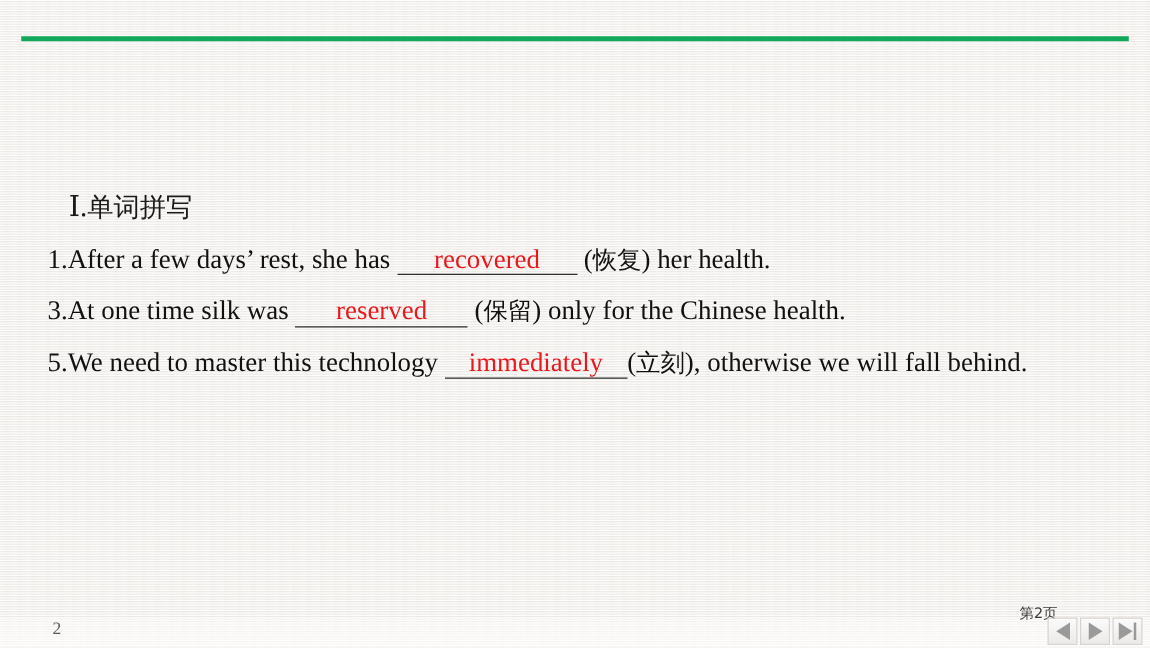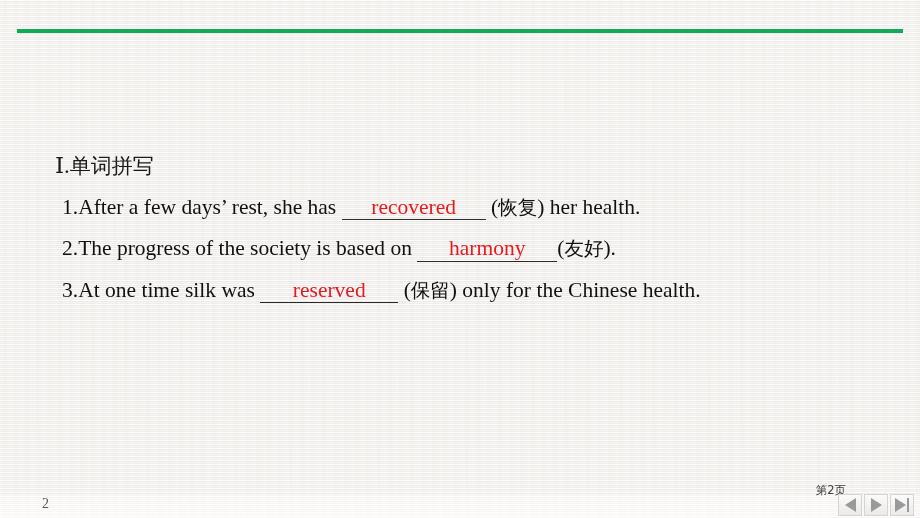--- a/index.html
+++ b/index.html
@@ -100,21 +100,20 @@
     font-size: 21px;
   }
 
   .q-line {
     font-size: 21.5px;
     color: #111111;
     line-height: 1.0;
     margin-bottom: 18px;
     white-space: nowrap;
     position: relative;
-    margin-left: 24px;
   }
 
   .q-line .num,
   .q-line .txt {
     font-family: "Liberation Serif", "DejaVu Serif", serif;
   }
 
   .blank {
     display: inline-block;
     position: relative;
@@ -213,34 +212,34 @@
       <span class="roman">Ⅰ</span><span class="roman">.</span><span class="cjk">单词拼写</span>
     </div>
 
     <div class="q-line">
       <span class="num">1.</span><span class="txt">After a few days’ rest, she has</span>
       <span class="blank" style="min-width: 132px;">recovered</span>
       <span class="paren">(</span><span class="cn">恢复</span><span class="paren">)</span>
       <span class="txt">her health.</span>
     </div>
 
-    <div class="q-line">
-      <span class="num">2.</span><span class="txt">The progress of the society is based on</span>
-      <span class="blank" style="min-width: 128px;">harmony</span><span class="paren">(</span><span class="cn">友好</span><span class="paren">).</span>
-      <span class="txt"></span>
-    </div>
 
     <div class="q-line">
       <span class="num">3.</span><span class="txt">At one time silk was</span>
       <span class="blank" style="min-width: 126px;">reserved</span>
       <span class="paren">(</span><span class="cn">保留</span><span class="paren">)</span>
       <span class="txt">only for the Chinese health.</span>
     </div>
 
 
+    <div class="q-line">
+      <span class="num">5.</span><span class="txt">We need to master this technology</span>
+      <span class="blank" style="min-width: 134px;">immediately</span><span class="paren">(</span><span class="cn">立刻</span><span class="paren">),</span>
+      <span class="txt">otherwise we will fall behind.</span>
+    </div>
 
   </div>
 
   <div class="bottom-band"></div>
 
   <div class="page-num-left">2</div>
 
   <div class="page-label">第2页</div>
 
   <div class="nav-cluster">

